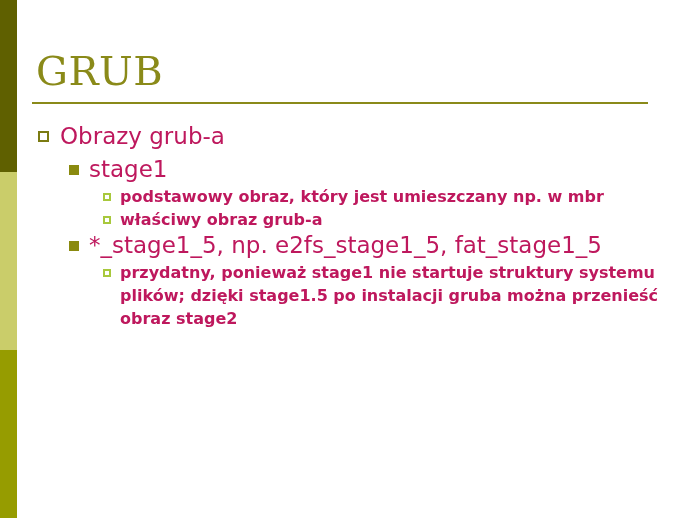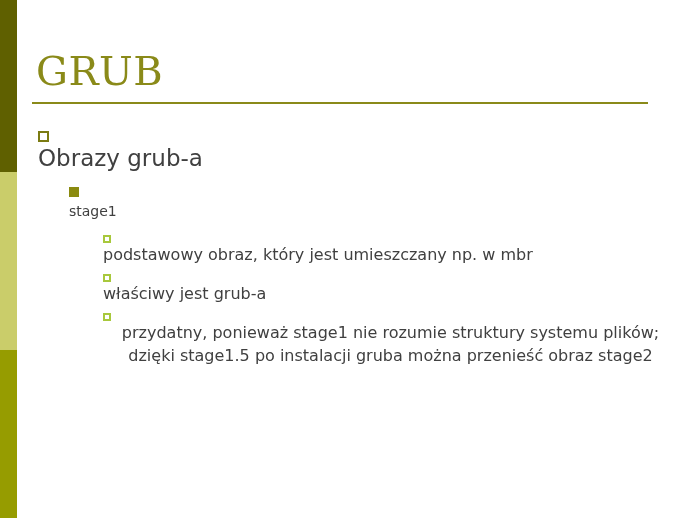--- a/index.html
+++ b/index.html
@@ -13,21 +13,20 @@
     overflow: hidden;
     font-family: "DejaVu Sans", sans-serif;
   }
 
   #slide {
     position: relative;
     width: 692px;
     height: 518px;
     background: #ffffff;
     box-sizing: border-box;
-    text-align: center;
   }
 
   
   #sidebar {
     position: absolute;
     left: 0;
     top: 0;
     width: 17px;
     height: 518px;
   }
@@ -65,22 +64,21 @@
   #body {
     position: absolute;
     left: 38px;
     top: 120px;
     width: 640px;
   }
 
   .item {
     display: flex;
     align-items: flex-start;
-    color: #404040;
-    flex-direction: column;
+    color: #be185d;
   }
 
   .bullet {
     flex: 0 0 auto;
     box-sizing: border-box;
   }
   .txt {
     flex: 1 1 auto;
     white-space: pre-wrap;
   }
@@ -109,28 +107,29 @@
     margin-bottom: 1px;
   }
   .lvl2 .bullet {
     width: 10px;
     height: 10px;
     background: #8a8a0f;
     margin-top: 10px;
     margin-right: 10px;
   }
   .lvl2 .txt {
-    font-size: 14px;
+    font-size: 23px;
     line-height: 29px;
   }
 
   
   .lvl3 {
     margin-left: 65px;
     margin-bottom: 0px;
+    font-weight: bold;
   }
   .lvl3 .bullet {
     width: 8px;
     height: 8px;
     border: 2px solid #a8c83c;
     background: #ffffff;
     margin-top: 8px;
     margin-right: 9px;
   }
   .lvl3 .txt {
@@ -167,25 +166,29 @@
     <div class="item lvl3">
       <span class="bullet"></span>
       <span class="txt">podstawowy obraz, który jest umieszczany np. w mbr</span>
     </div>
 
 
 
 
     <div class="item lvl3">
       <span class="bullet"></span>
-      <span class="txt">właściwy jest grub-a</span>
+      <span class="txt">właściwy obraz grub-a</span>
     </div>
 
+    <div class="item lvl2">
+      <span class="bullet"></span>
+      <span class="txt">*_stage1_5, np. e2fs_stage1_5, fat_stage1_5</span>
+    </div>
 
 
 
     <div class="item lvl3">
       <span class="bullet"></span>
-      <span class="txt">przydatny, ponieważ stage1 nie rozumie struktury systemu plików; dzięki stage1.5 po instalacji gruba można przenieść obraz stage2</span>
+      <span class="txt">przydatny, ponieważ stage1 nie startuje struktury systemu plików; dzięki stage1.5 po instalacji gruba można przenieść obraz stage2</span>
     </div>
 
   </div>
 </div>
 
 </body></html>

